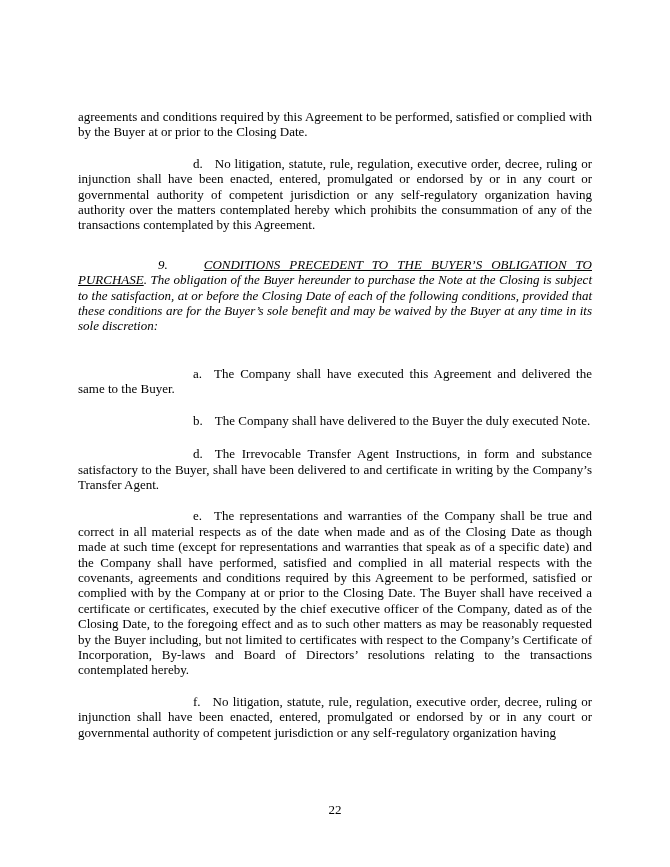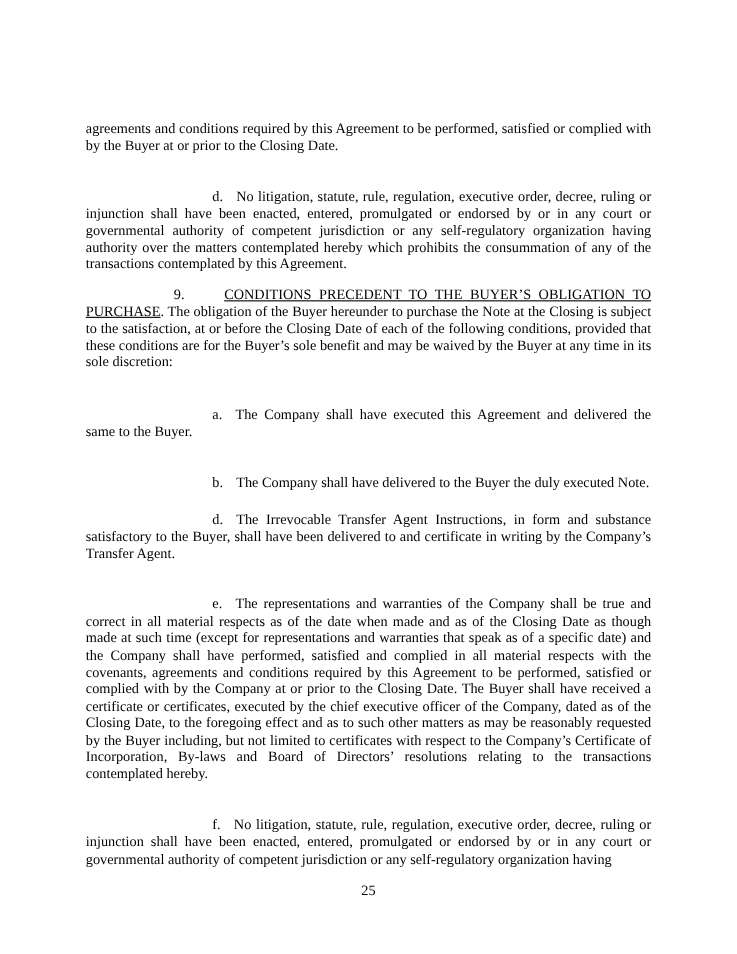--- a/index.html
+++ b/index.html
@@ -26,22 +26,22 @@
   }
   .para {
     margin: 0;
     text-align: justify;
   }
   .lettered { text-indent: 115px; }
   .section  { text-indent: 80px; }
   .clause-letter { margin-right: 12px; }
   .section-number { margin-right: 36px; }
   .u { text-decoration: underline; }
-  .gap-sm  { margin-top: 12px; }
-  .gap-md  { margin-top: 31px; font-family: Liberation Serif, serif; }
+  .gap-sm  { margin-top: 24px; font-style: italic; }
+  .gap-md  { margin-top: 16px; font-family: Liberation Serif, serif; }
   .gap-lg  { margin-top: 18px; }
   .gap-xl  { margin-top: 32px; }
   .gap-xxl { margin-top: 25px; }
   .page-number {
     position: absolute;
     bottom: 50px;
     left: 0;
     width: 100%;
     text-align: center;
     font-size: 13px;
@@ -65,14 +65,14 @@
 
 
     <p class="para lettered gap-lg"><span class="clause-letter">d.</span><span>The Irrevocable Transfer Agent Instructions, in form and substance satisfactory to the Buyer, shall have been delivered to and certificate in writing by the Company’s Transfer Agent.</span></p>
 
     <p class="para lettered gap-md"><span class="clause-letter">e.</span><span>The representations and warranties of the Company shall be true and correct in all material respects as of the date when made and as of the Closing Date as though made at such time (except for representations and warranties that speak as of a specific date) and the Company shall have performed, satisfied and complied in all material respects with the covenants, agreements and conditions required by this Agreement to be performed, satisfied or complied with by the Company at or prior to the Closing Date.  The Buyer shall have received a certificate or certificates, executed by the chief executive officer of the Company, dated as of the Closing Date, to the foregoing effect and as to such other matters as may be reasonably requested by the Buyer including, but not limited to certificates with respect to the Company’s Certificate of Incorporation, By-laws and Board of Directors’ resolutions relating to the transactions contemplated hereby.</span></p>
 
     <p class="para lettered gap-md"><span class="clause-letter">f.</span><span>No litigation, statute, rule, regulation, executive order, decree, ruling or injunction shall have been enacted, entered, promulgated or endorsed by or in any court or governmental authority of competent jurisdiction or any self-regulatory organization having</span></p>
 
   </div>
 
-  <div class="page-number">25</div>
+  <div class="page-number">22</div>
 </div>
 
 </body></html>

